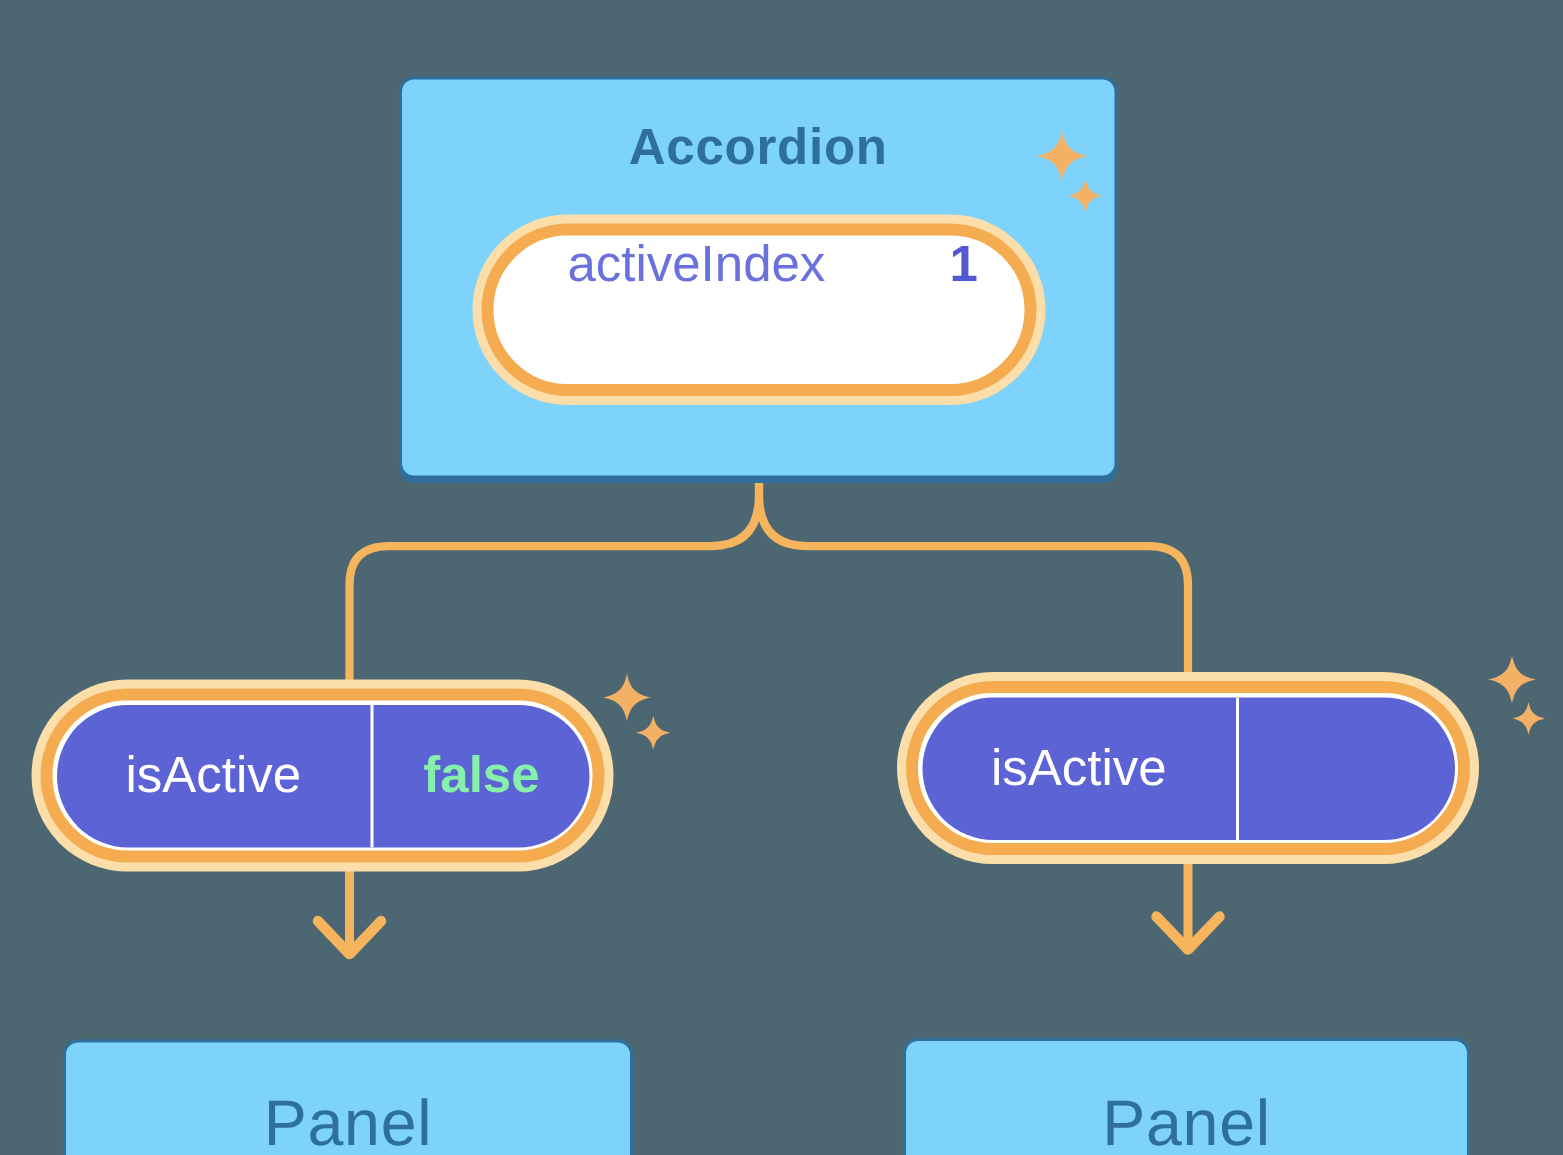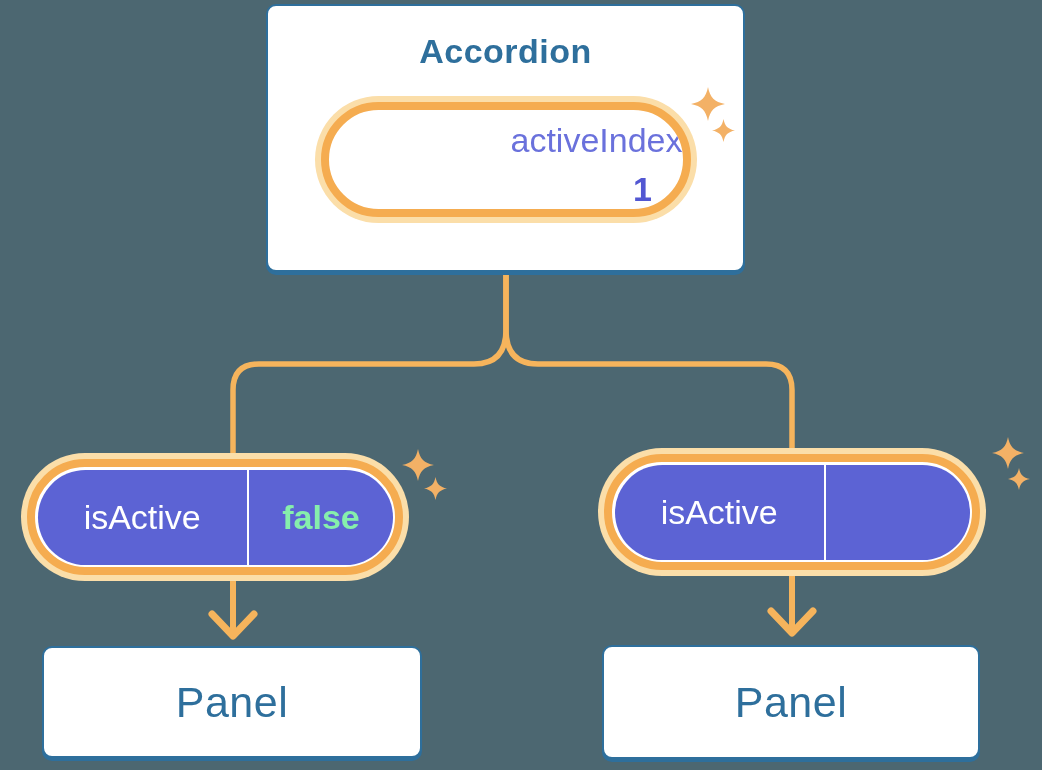--- a/index.html
+++ b/index.html
@@ -31,26 +31,27 @@
     left:0;top:0;
     width:1042px;height:770px;
     pointer-events:none;
   }
   .lines-layer{z-index:1;}
   .sparkles-layer{z-index:3;}
 
   
   .card{
     position:absolute;
-    background:#ffffff;
+    background:#7dd3fc;
     border:2.5px solid var(--card-border);
     border-radius:10px;
     box-shadow:0 3px 0 var(--card-border);
     box-sizing:border-box;
     z-index:2;
+    margin-top:47px;
   }
   .parent-card{
     left:266px; top:4px;
     width:479px; height:268px;
     display:flex;
     flex-direction:column;
     align-items:center;
   }
   .card-title{
     margin-top:26px;
@@ -82,23 +83,22 @@
     box-shadow:0 0 0 6px var(--orange-glow);
     box-sizing:border-box;
     z-index:2;
   }
   
   .state-pill{
     position:relative;
     margin-top:31px;
     width:370px; height:115px;
     display:flex;
-    align-items:flex-end;
+    align-items:flex-start;
     overflow:hidden;
-    flex-direction:column;
   }
   .state-pill .pill-section-label{
     flex:1;
     display:flex;align-items:center;justify-content:center;
     font-size:34px;
     color:var(--purple-label);
   }
   .state-pill .pill-divider{
     width:2.5px;
     background:var(--orange-ring);

